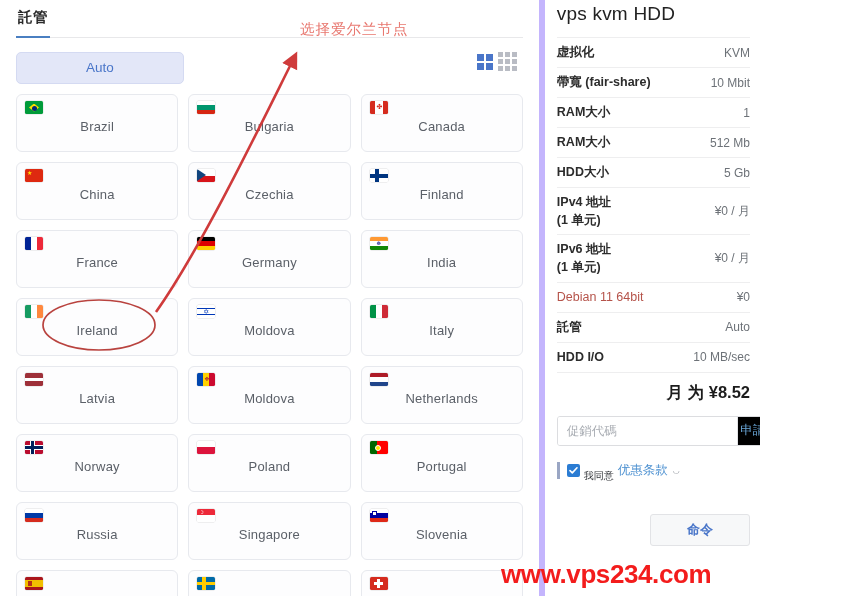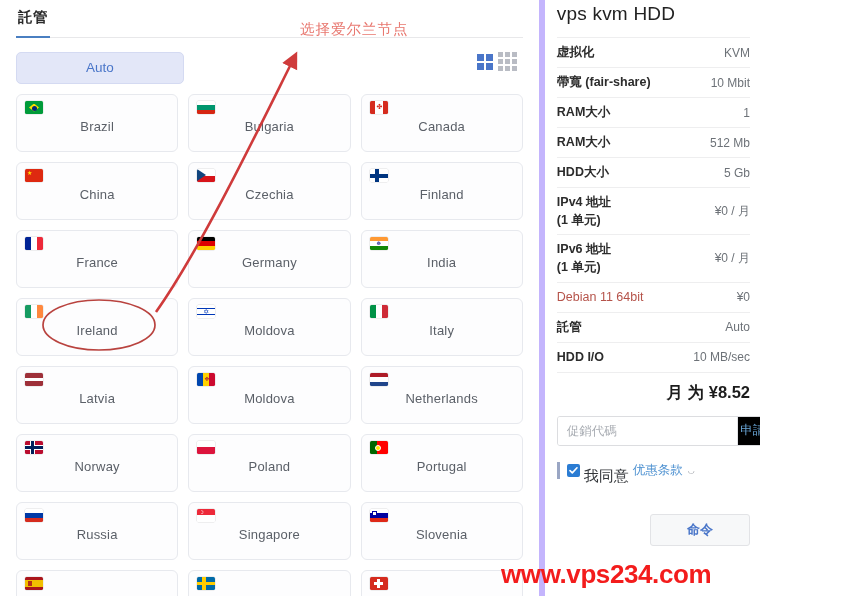--- a/index.html
+++ b/index.html
@@ -184,21 +184,21 @@
     width: 13px; height: 13px;
     border-radius: 2px;
     background: #2b7cd3;
     display: inline-flex;
     align-items: center;
     justify-content: center;
     cursor: pointer;
     flex: none;
   }
   .cbx svg { display: block; }
-  .agree-text { font-size: 15px; color: #34373b; margin-top: 12px; }
+  .agree-text { font-size: 10px; color: #34373b; margin-top: 12px; }
   .terms-link { font-size: 12.5px; color: #4a8fd0; cursor: pointer; }
   .ext-ico { font-size: 8px; color: #8c9199; margin-left: 1px; }
   .order-btn {
     position: absolute;
     right: 10px;
     top: 514px;
     width: 100px;
     height: 32px;
     background: #f7f8f9;
     border: 1px solid #e2e3e6;

